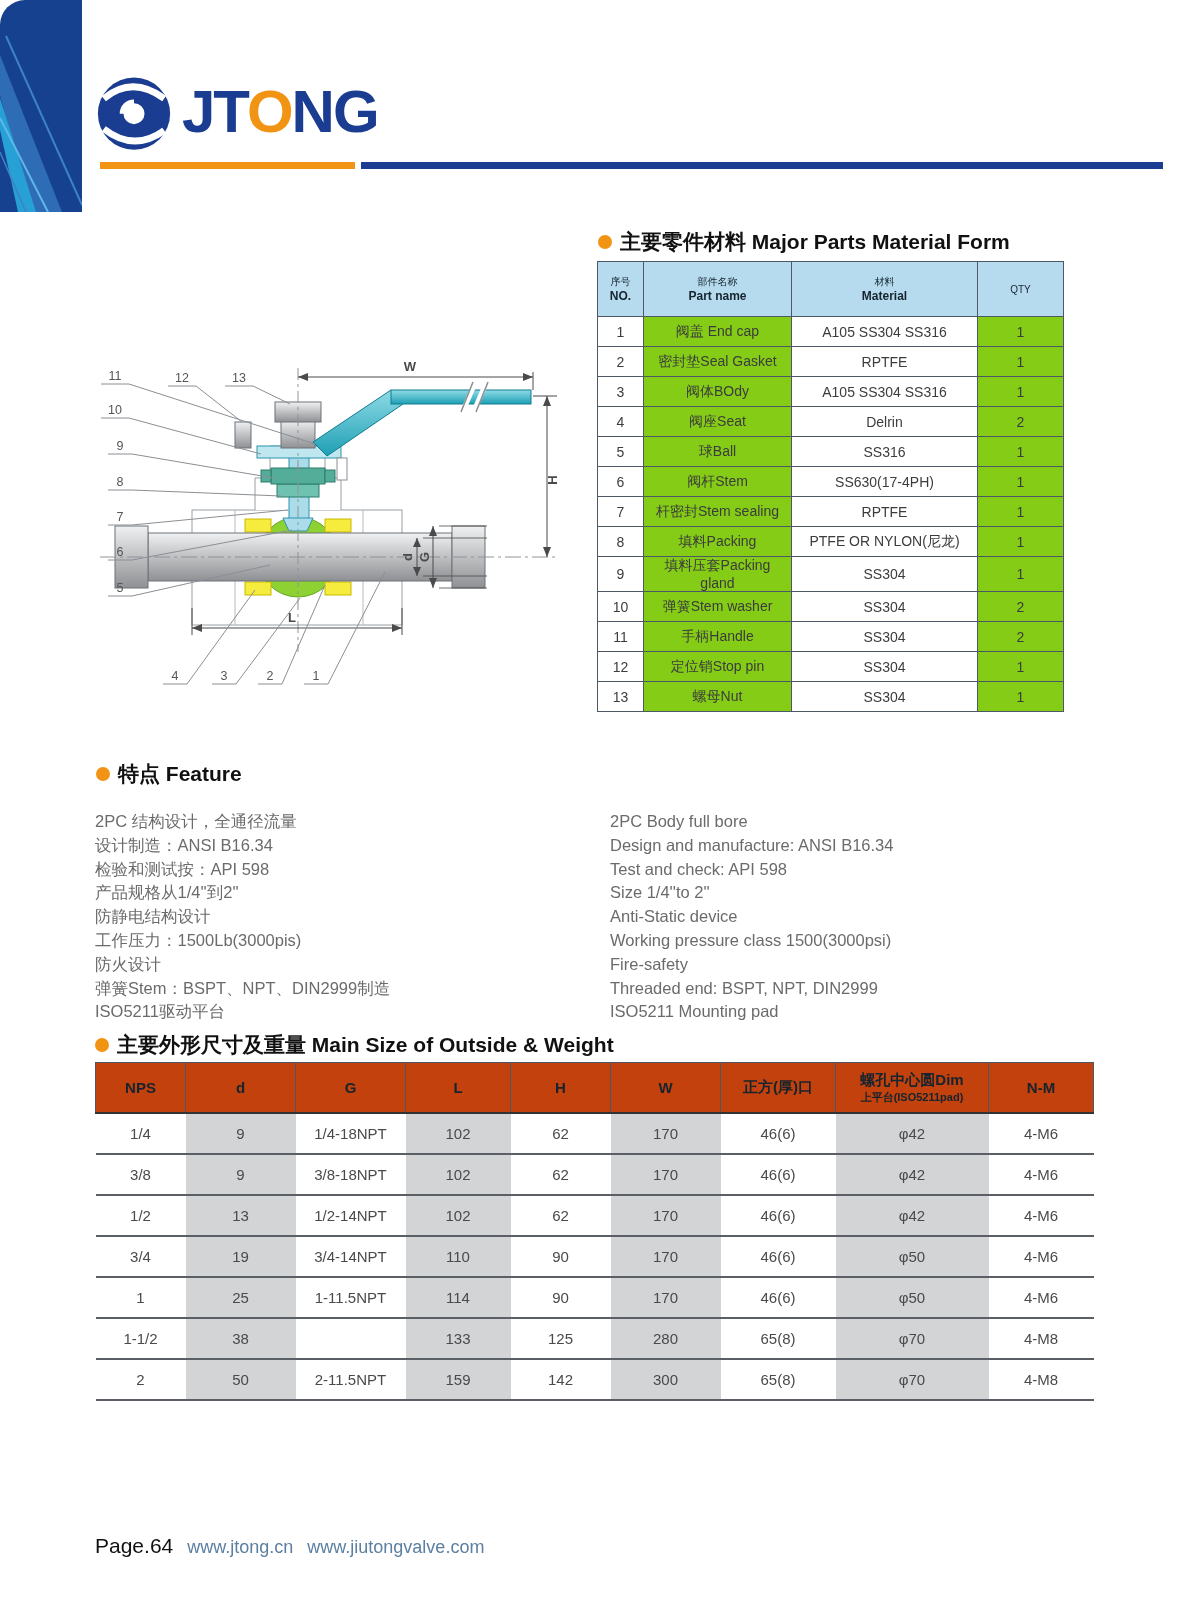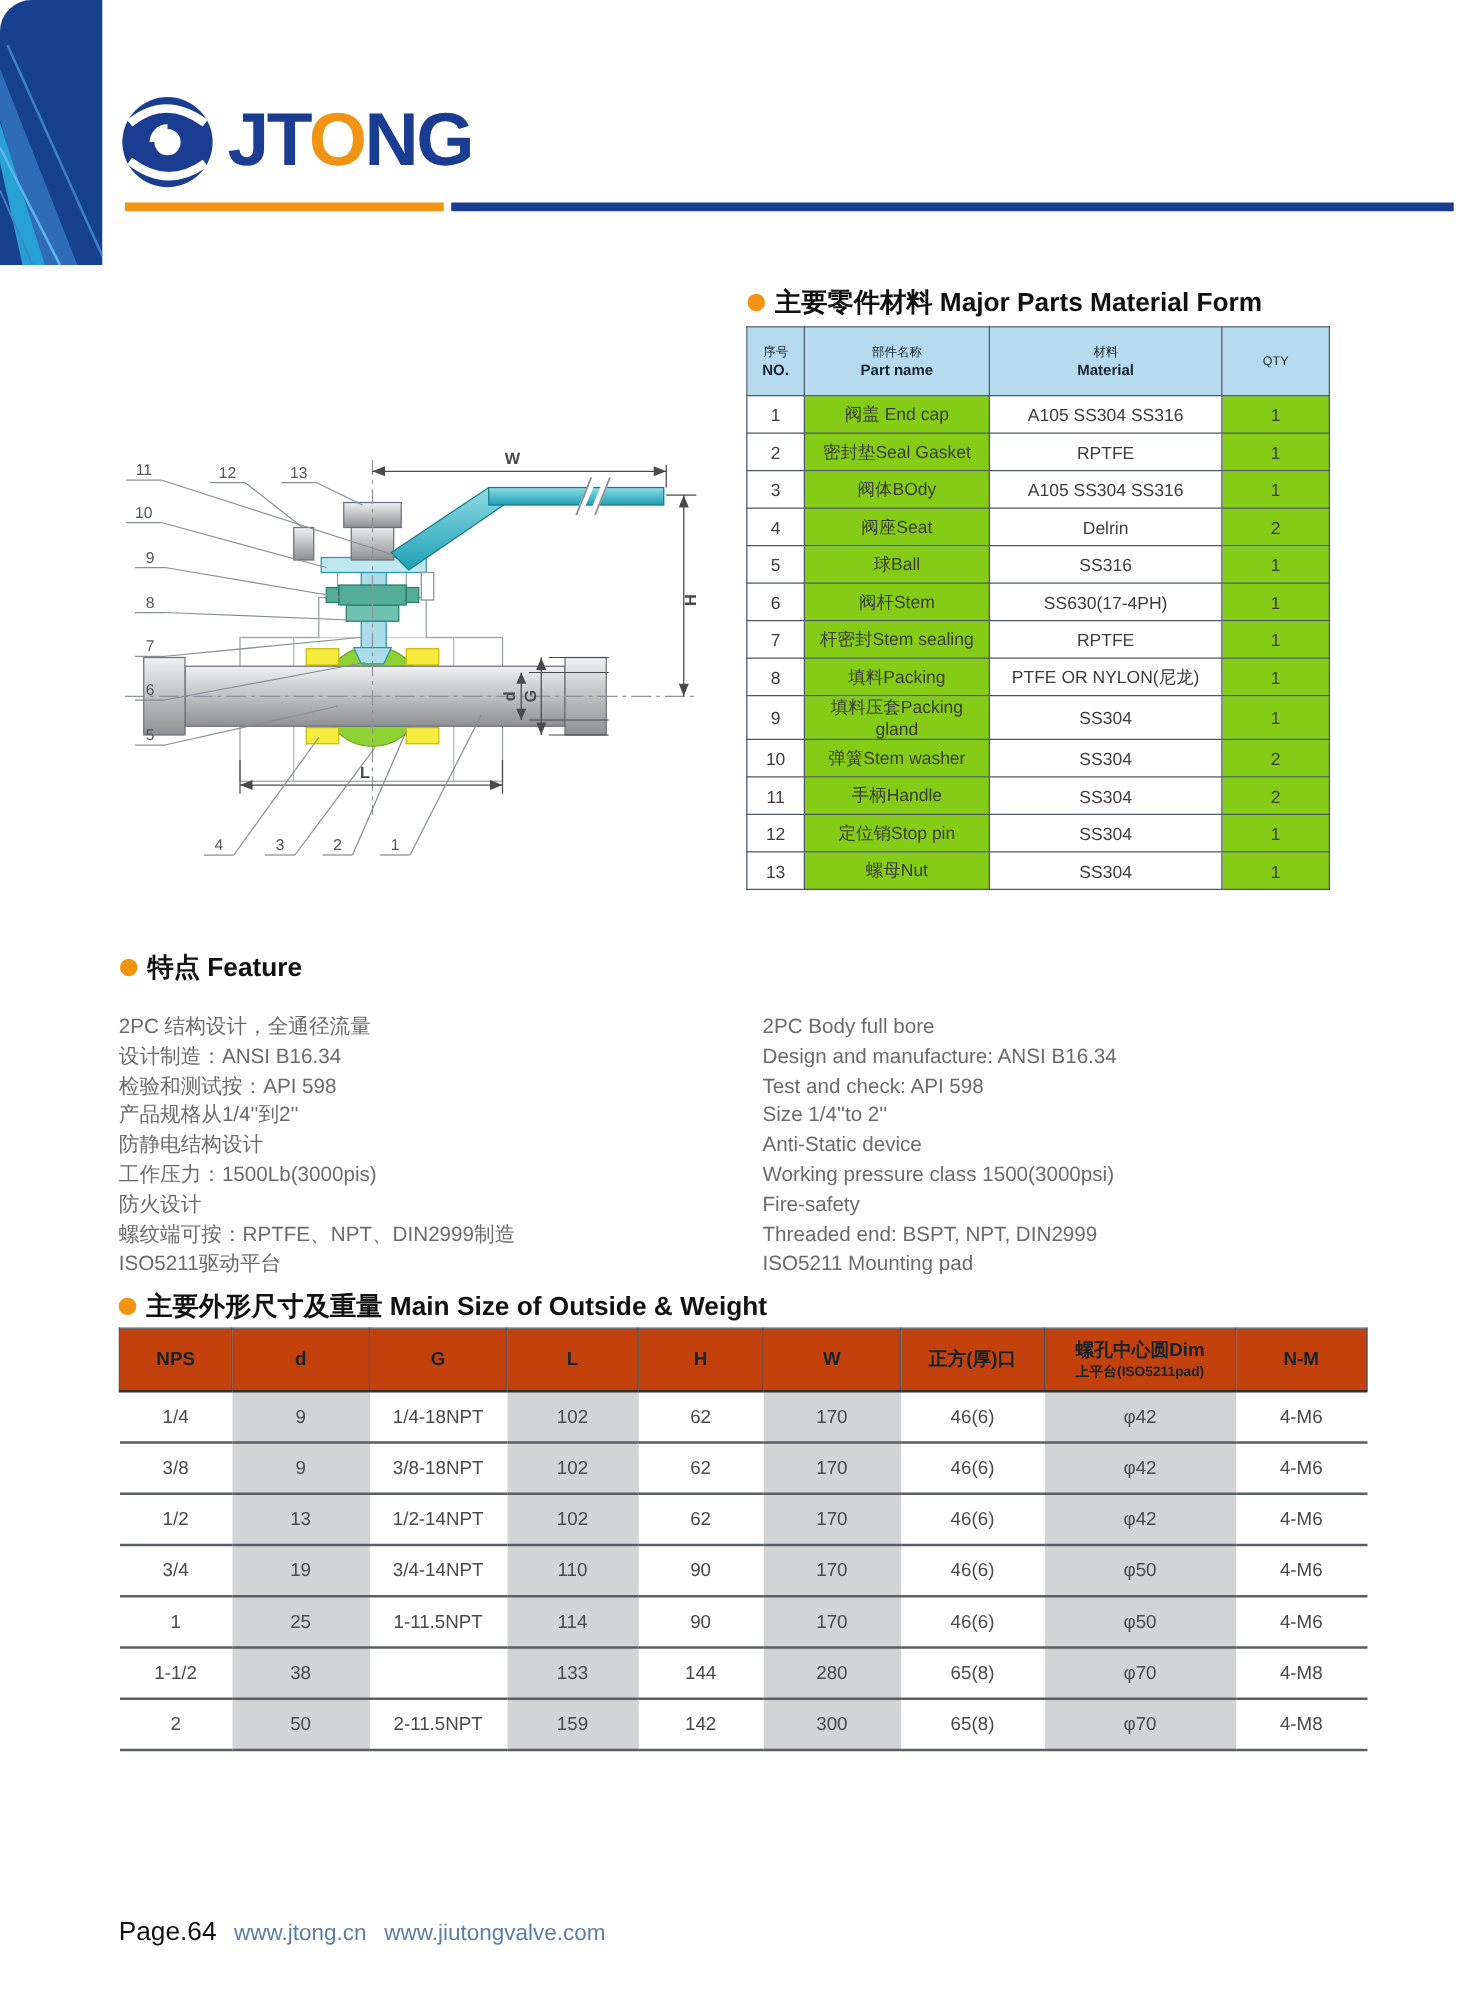--- a/index.html
+++ b/index.html
@@ -356,21 +356,21 @@
     <span>特点 Feature</span>
   </div>
   <ul class="feat-list feat-zh">
       <li>2PC 结构设计，全通径流量</li>
       <li>设计制造：ANSI B16.34</li>
       <li>检验和测试按：API 598</li>
       <li>产品规格从1/4''到2''</li>
       <li>防静电结构设计</li>
       <li>工作压力：1500Lb(3000pis)</li>
       <li>防火设计</li>
-      <li>螺纹端可按：RPTFE、NPT、DIN2999制造</li>
+      <li>弹簧Stem：BSPT、NPT、DIN2999制造</li>
       <li>ISO5211驱动平台</li>
     </ul>
   <ul class="feat-list feat-en">
       <li>2PC Body full bore</li>
       <li>Design and manufacture: ANSI B16.34</li>
       <li>Test and check: API 598</li>
       <li>Size 1/4''to 2''</li>
       <li>Anti-Static device</li>
       <li>Working pressure class 1500(3000psi)</li>
       <li>Fire-safety</li>
@@ -462,21 +462,21 @@
           <td class="gray">170</td>
           <td>46(6)</td>
           <td class="gray">φ50</td>
           <td>4-M6</td>
         </tr>
         <tr>
           <td>1-1/2</td>
           <td class="gray">38</td>
           <td></td>
           <td class="gray">133</td>
-          <td>144</td>
+          <td>125</td>
           <td class="gray">280</td>
           <td>65(8)</td>
           <td class="gray">φ70</td>
           <td>4-M8</td>
         </tr>
         <tr>
           <td>2</td>
           <td class="gray">50</td>
           <td>2-11.5NPT</td>
           <td class="gray">159</td>

